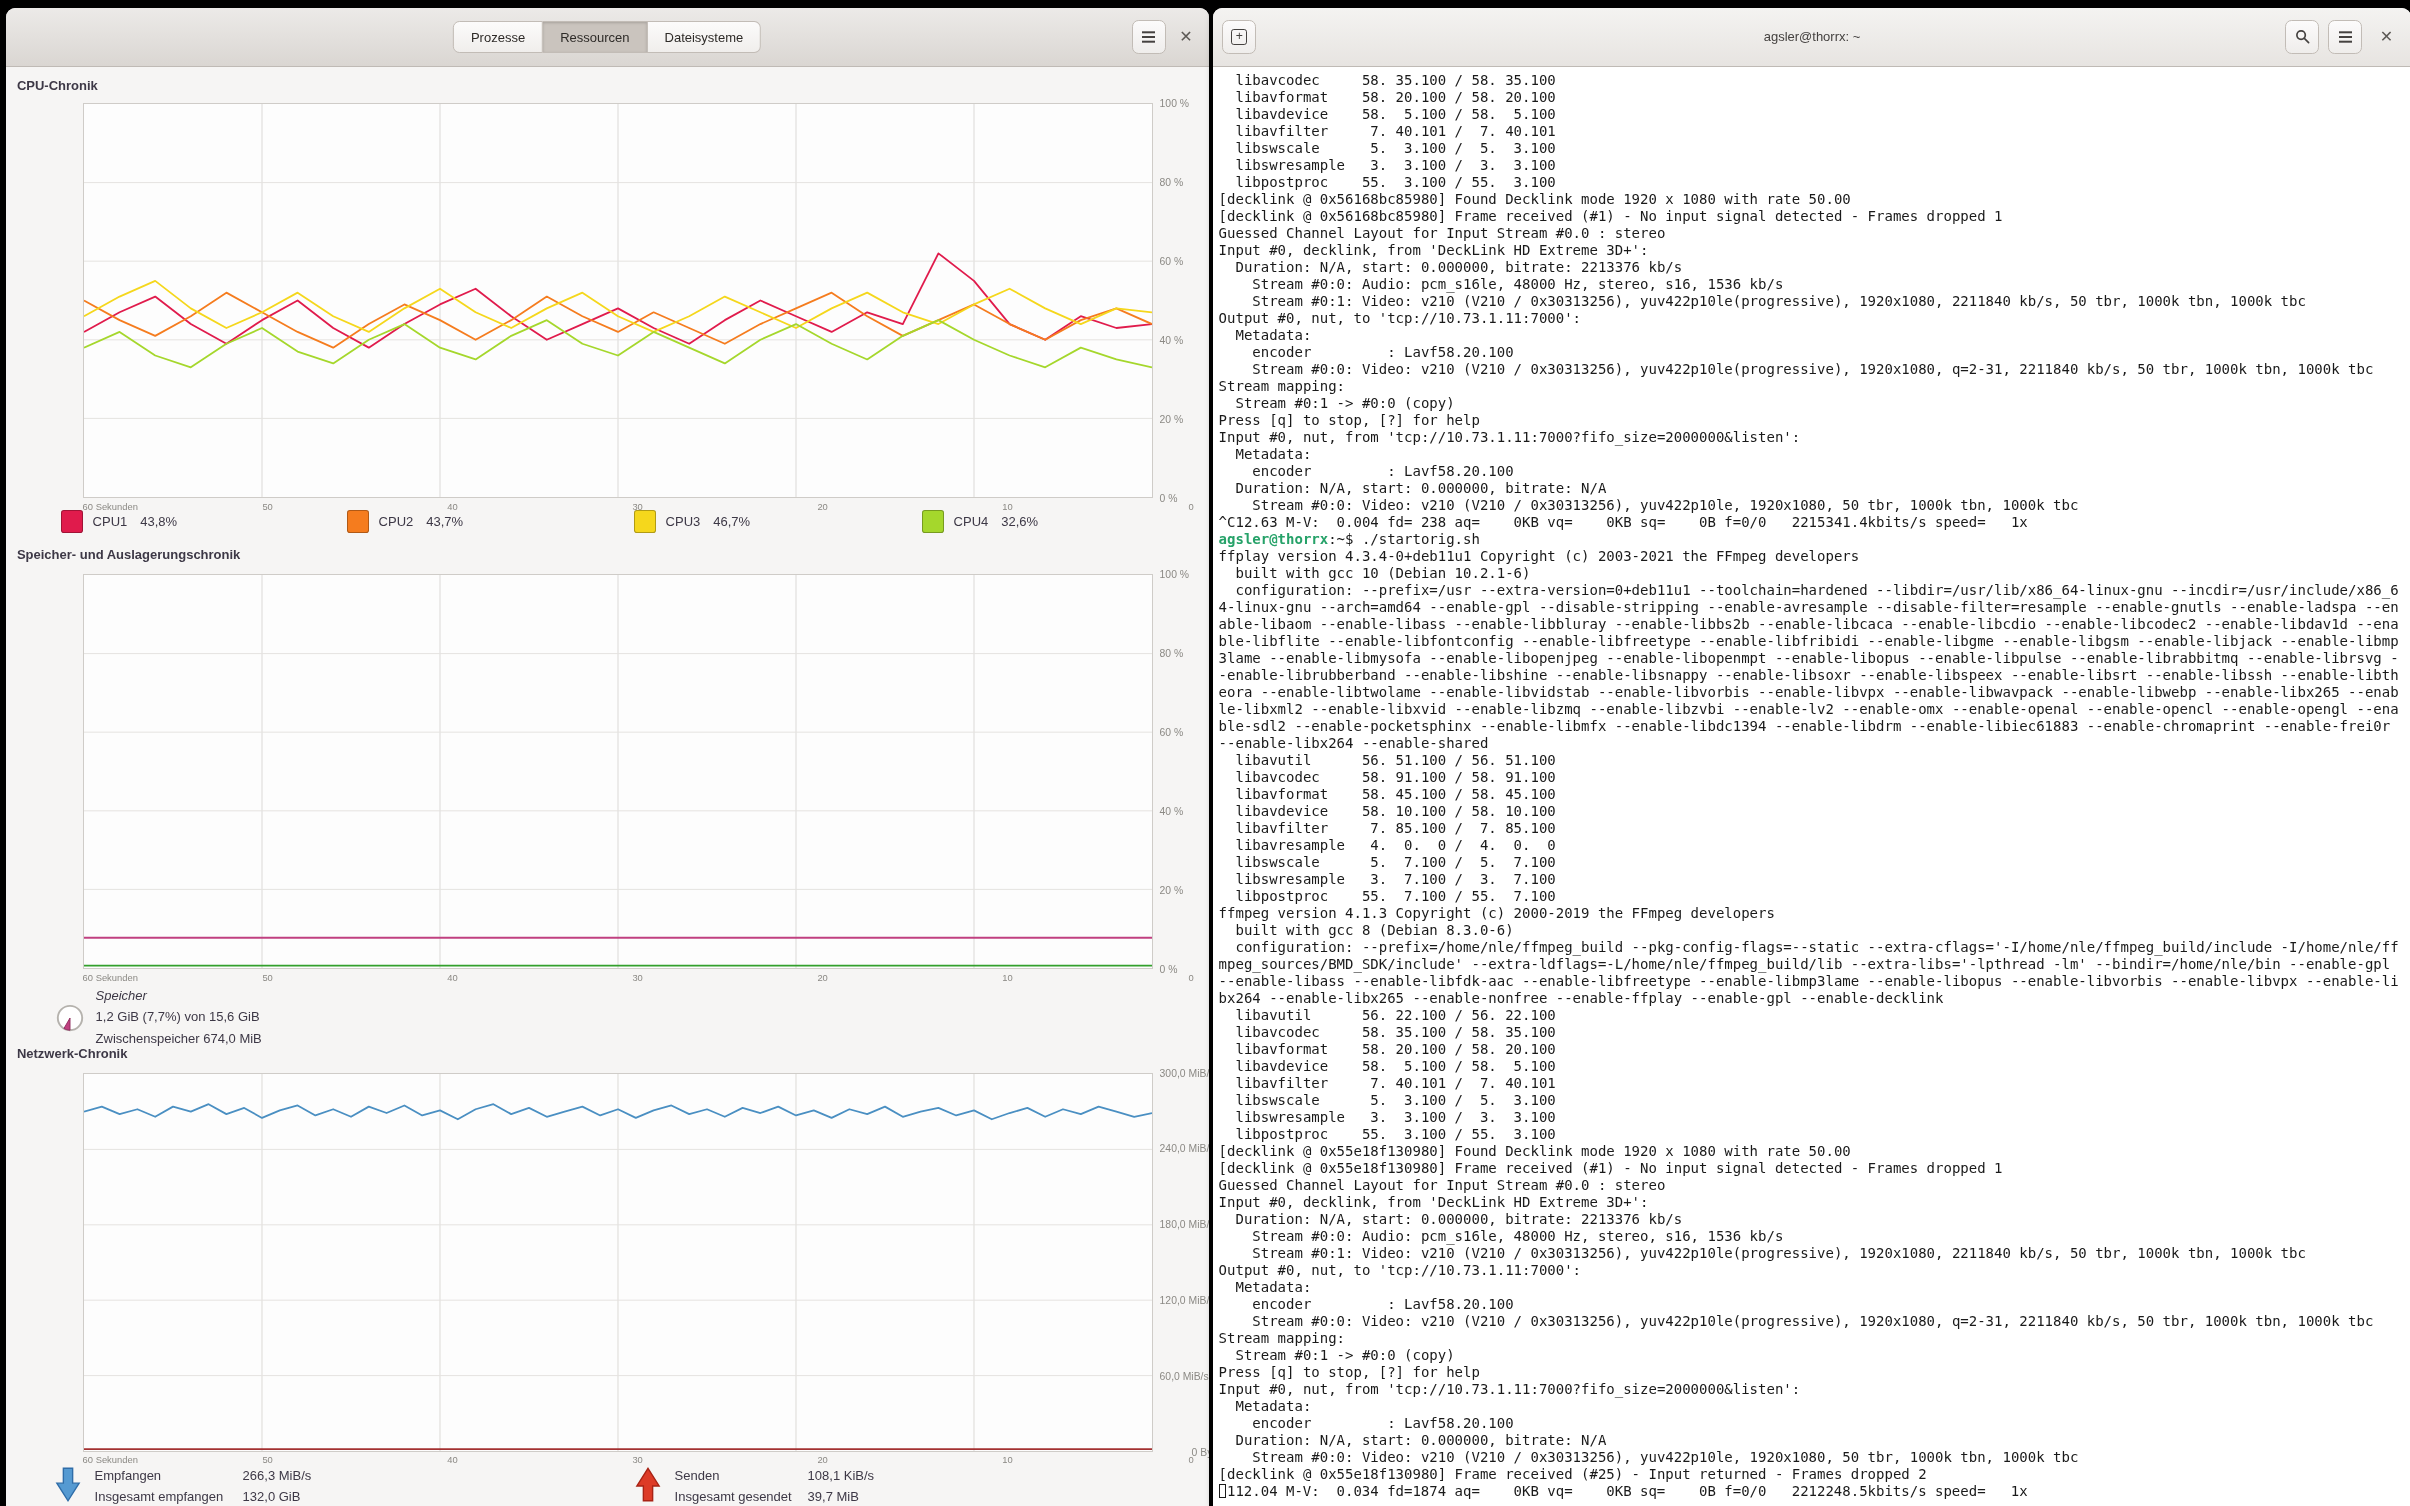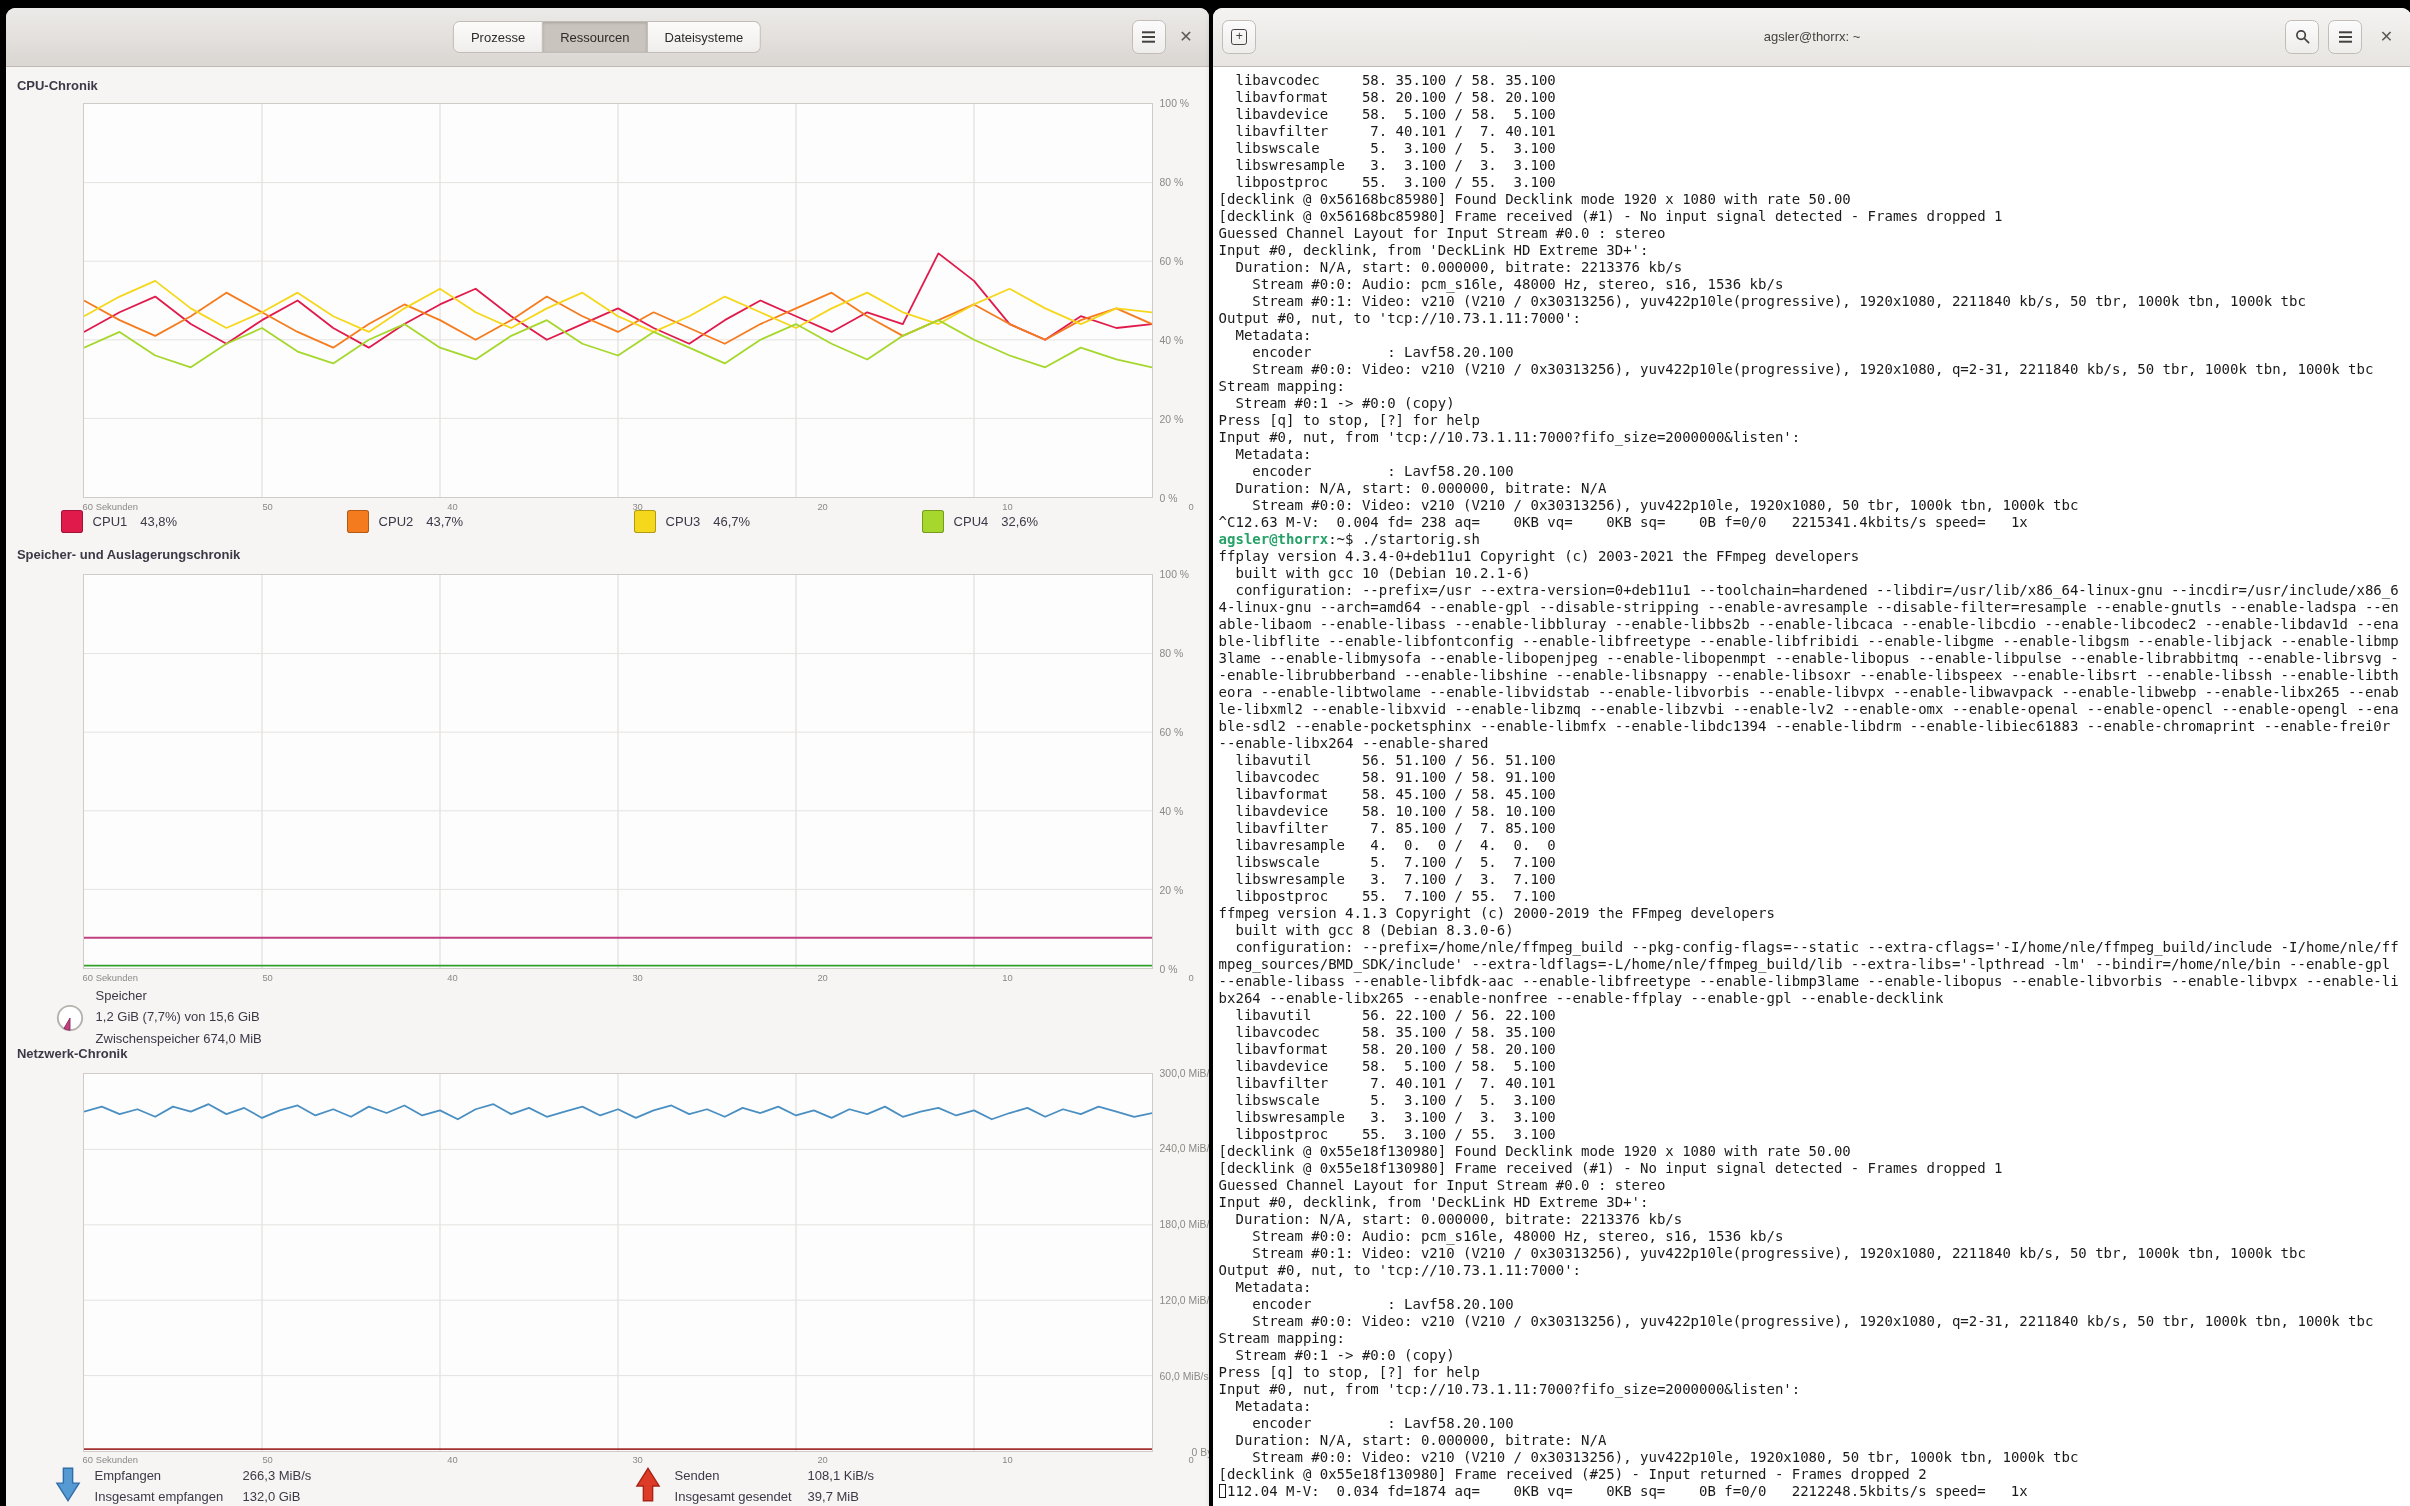--- a/index.html
+++ b/index.html
@@ -162,21 +162,21 @@
           <span style="left: 66.6667%;">20</span>
           <span style="left: 83.3333%;">10</span>
           <span style="left: 100%; transform: translateX(-80%);">0</span>
         </div>
 
       <div class="mem-legend-block" style="left:49px;top:921px;width:527px;height:66px;">
         <svg width="30" height="30" style="position:absolute;left:0;top:15px;" viewBox="0 0 32 32">
           <circle cx="16" cy="16" r="13" fill="#ffffff" stroke="#b5b2ad" stroke-width="2"></circle>
           <path d="M16 16 L16 29 A13 13 0 0 1 9.5 27.2 Z" fill="#c04080" stroke="#8f2d5f" stroke-width="1"></path>
         </svg>
-        <div class="mem-line" style="left:41px;top:0;">Speicher</div>
+        <div class="mem-line" style="left:41px;top:0;font-style:italic;">Speicher</div>
         <div class="mem-line" style="left:41px;top:21.7px;">1,2 GiB (7,7%) von 15,6 GiB</div>
         <div class="mem-line" style="left:41px;top:43px;">Zwischenspeicher 674,0 MiB</div>
       </div>
 
       <div class="sec-title" style="top:979px;">Netzwerk-Chronik</div>
       <div class="chart" style="top:1006px;height:379px;">
         <svg viewBox="0 0 600 200" preserveAspectRatio="none">
             <line x1="100" y1="0" x2="100" y2="200" stroke="#dcdad7" stroke-width="1" vector-effect="non-scaling-stroke"></line>
             <line x1="200" y1="0" x2="200" y2="200" stroke="#dcdad7" stroke-width="1" vector-effect="non-scaling-stroke"></line>
             <line x1="300" y1="0" x2="300" y2="200" stroke="#dcdad7" stroke-width="1" vector-effect="non-scaling-stroke"></line>

